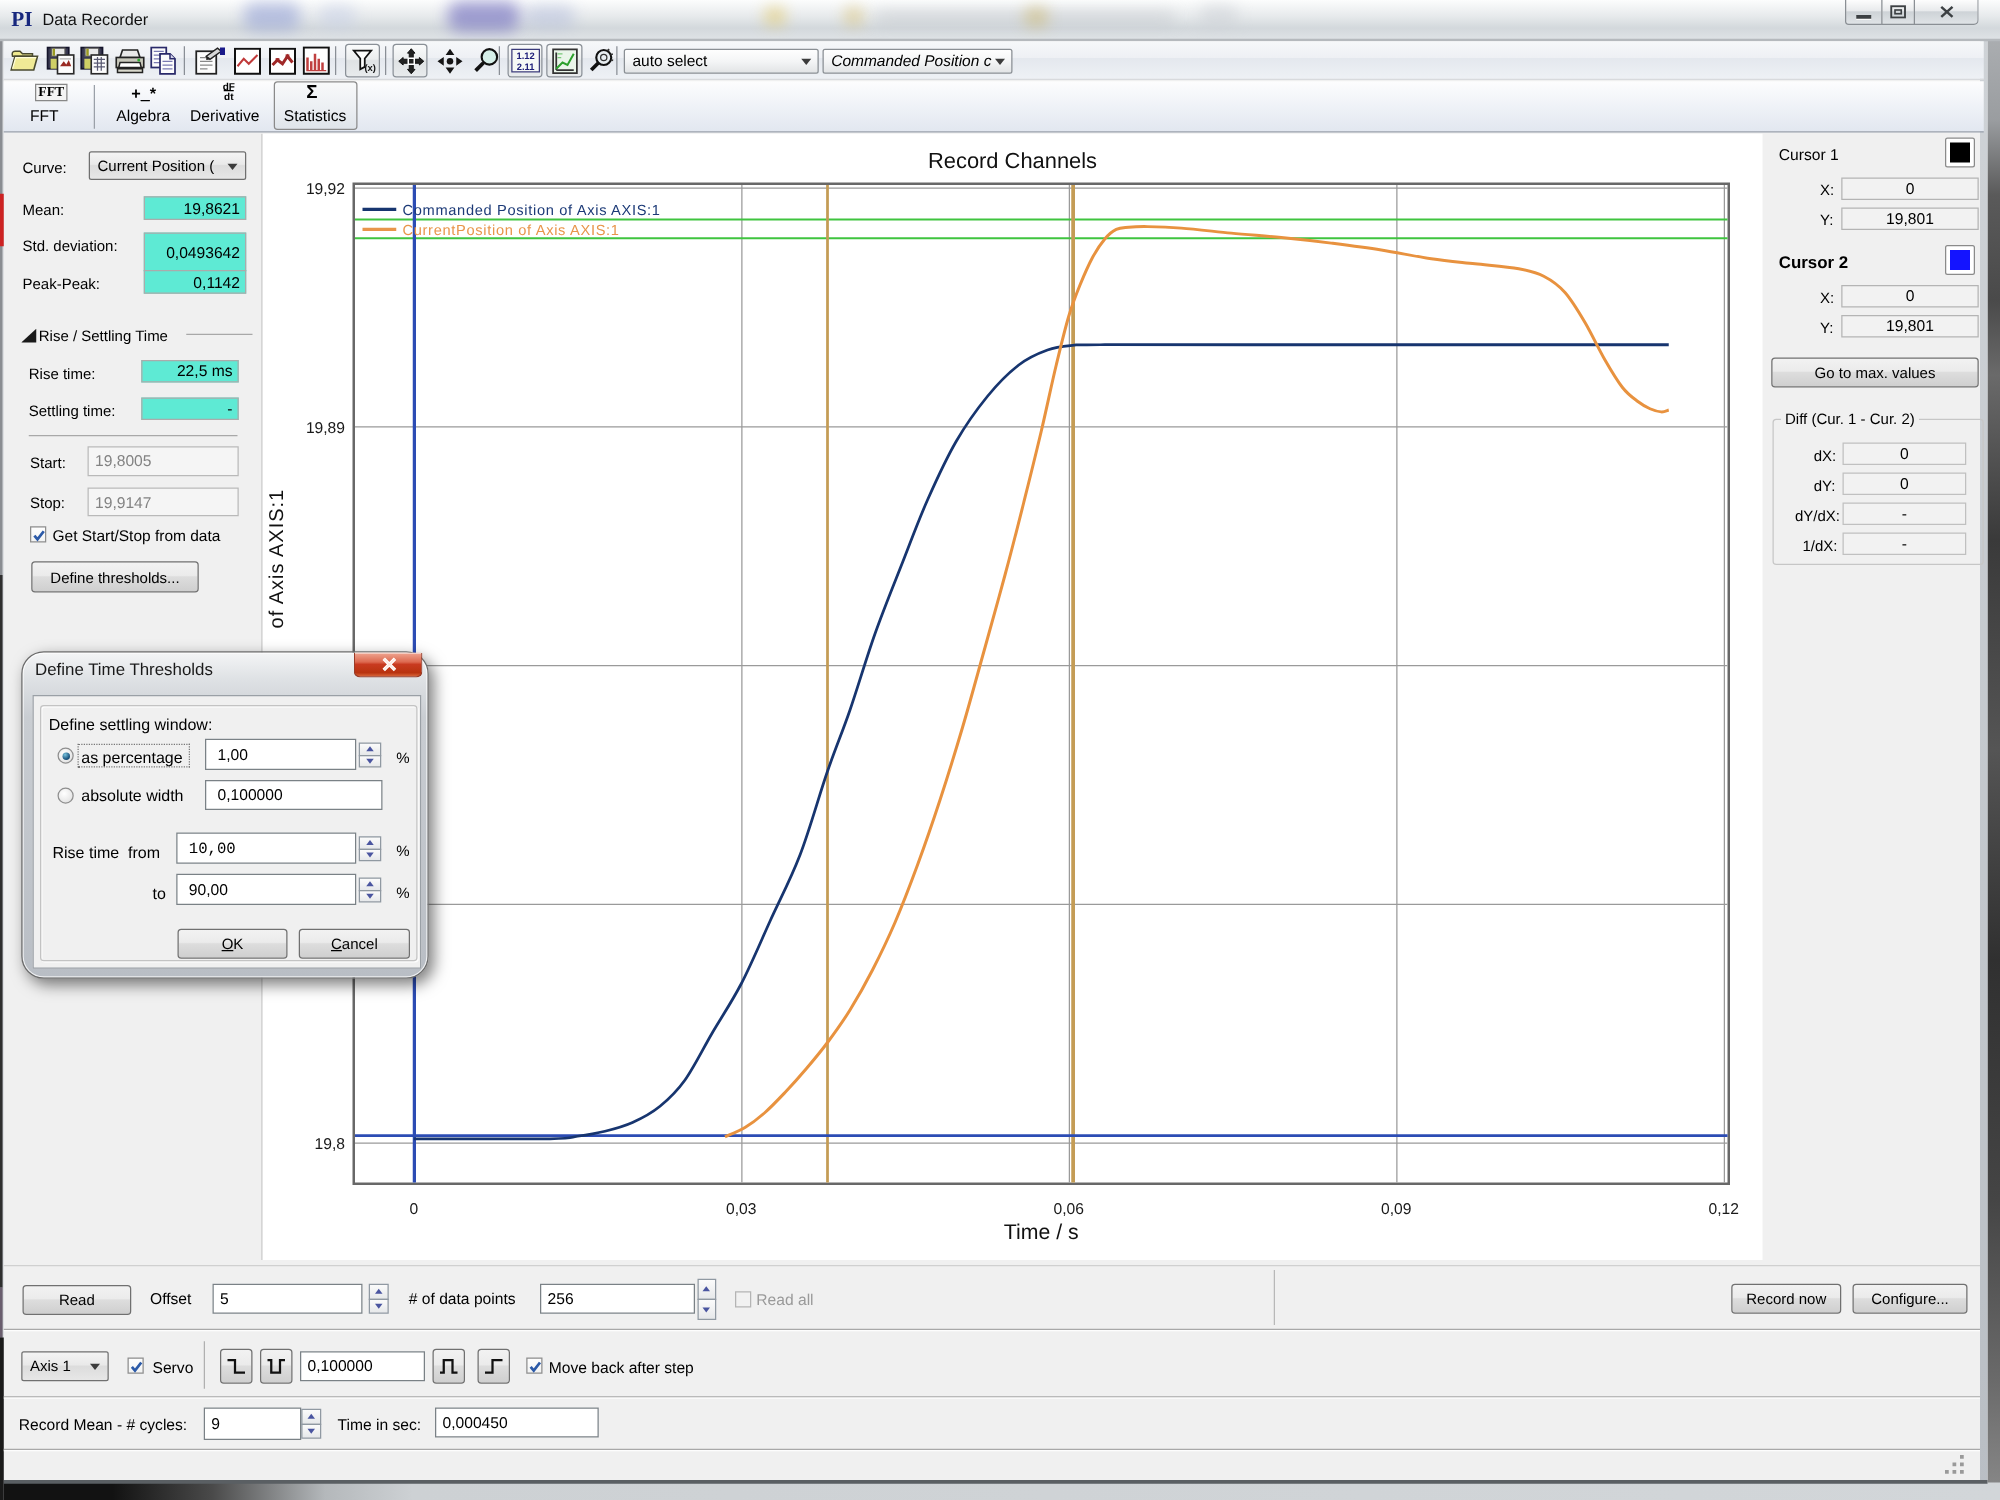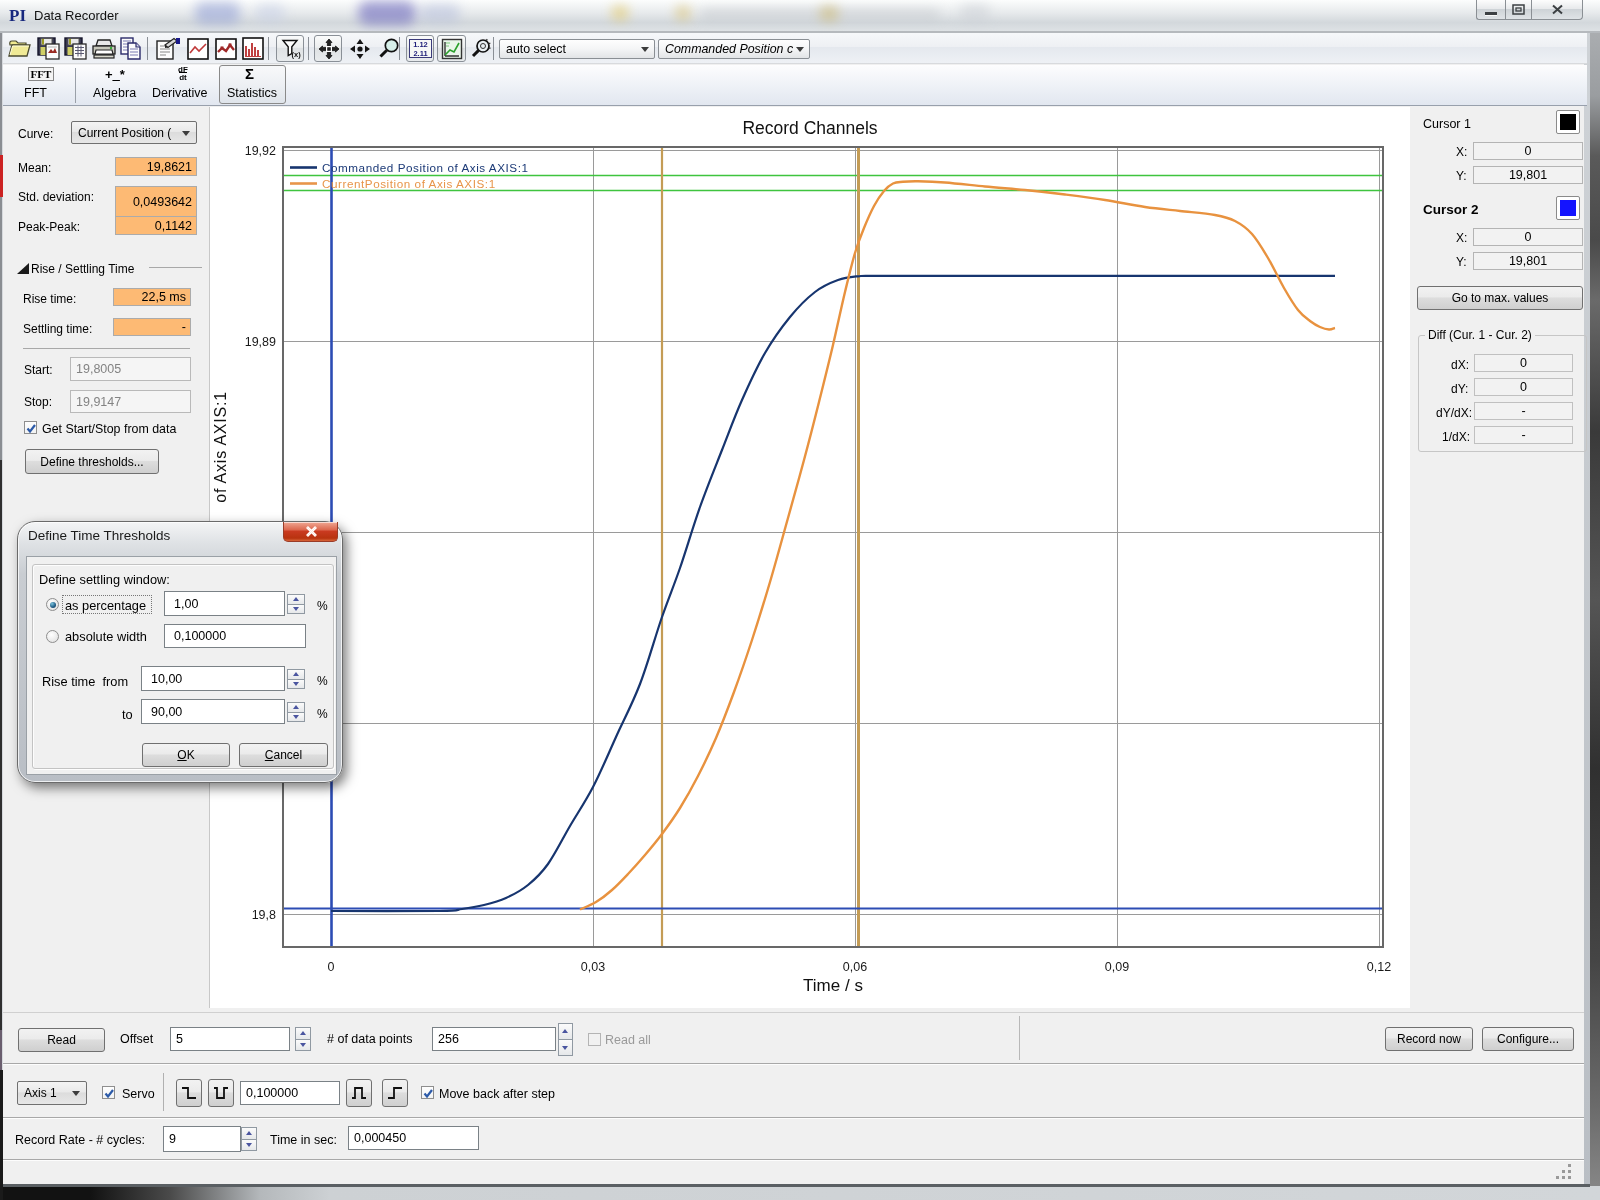--- a/index.html
+++ b/index.html
@@ -16,21 +16,21 @@
 .tbtn{position:absolute;border:1px solid #8a9097;border-radius:3px;background:linear-gradient(180deg,#fafbfb,#eceeef 45%,#dfe2e4 50%,#e8ebed);}
 .combo{position:absolute;background:linear-gradient(180deg,#fefefe,#f4f5f6 50%,#e2e4e6);border:1px solid #8a8f94;border-radius:2px;display:flex;align-items:center;padding-left:6px;font-size:12.4px;}
 .combo .arr{position:absolute;right:5px;top:50%;margin-top:-2px;width:0;height:0;border-left:4px solid transparent;border-right:4px solid transparent;border-top:5px solid #3c3c3c;}
 .combo2{position:absolute;background:linear-gradient(180deg,#f4f4f4,#e9e9e9 45%,#dcdcdc 50%,#e7e7e7);border:1px solid #707070;border-radius:2px;display:flex;align-items:center;padding-left:6px;font-size:12px;}
 .combo2 .arr{position:absolute;right:6px;top:50%;margin-top:-2px;width:0;height:0;border-left:4px solid transparent;border-right:4px solid transparent;border-top:5px solid #3c3c3c;}
 
 #caps{left:1476px;top:0;height:20px;display:flex;}
 .cap{height:20px;border:1px solid #8a8f94;border-top:none;background:linear-gradient(180deg,#fdfdfd,#e8eaec 45%,#ced3d7 50%,#dfe3e6);display:flex;align-items:center;justify-content:center;}
 
 .lbl{position:absolute;font-size:12px;white-space:nowrap;}
-.vbox{position:absolute;background:#fdba74;border:1px solid #ababab;font-size:12.5px;display:flex;align-items:center;}
+.vbox{position:absolute;background:#5eead4;border:1px solid #ababab;font-size:12.5px;display:flex;align-items:center;}
 .vbox.ro{background:#f5f5f5;border-color:#b9b9b9;}
 .vbox .r{width:100%;text-align:right;padding-right:4px;}
 .vbox .c{width:100%;text-align:center;}
 .btn{position:absolute;border:1px solid #707070;border-radius:3px;background:linear-gradient(180deg,#f2f2f2,#ebebeb 45%,#dddddd 50%,#cfcfcf);font-size:12px;display:flex;align-items:center;justify-content:center;}
 .edit{position:absolute;background:#fff;border:1px solid #7a8186;font-size:12.5px;display:flex;align-items:center;padding-left:5px;}
 .chk{position:absolute;width:13px;height:13px;background:linear-gradient(180deg,#fefefe,#f2f3f3);border:1px solid #8e8e8e;}
 .chk svg{position:absolute;left:0px;top:0px;}
 .spin{position:absolute;display:flex;flex-direction:column;}
 .spin div{flex:1;border:1px solid #9099a2;background:linear-gradient(180deg,#fbfbfb,#e6e8ea);position:relative;}
 .spin div+div{margin-top:-1px;}
@@ -425,21 +425,21 @@
     </div>
   <div class="chk" style="left:418px;top:74px;">
       <svg width="13" height="13" viewBox="0 0 13 13">
         <path d="M2.5,6.5 L5,9.5 L10,3" fill="none" stroke="#2c5aa8" stroke-width="2.2"></path>
       </svg>
     </div>
   <div class="lbl" style="left:436px;top:75px;font-size:12.5px;">Move back after step</div>
   <div class="abs" style="left:0;top:105px;width:1581px;height:1px;background:#a8a8a8;"></div>
   <div class="abs" style="left:0;top:106px;width:1581px;height:1px;background:#fdfdfd;"></div>
 
-  <div class="lbl" style="left:12px;top:121px;font-size:12.5px;">Record Rate - # cycles:</div>
+  <div class="lbl" style="left:12px;top:121px;font-size:12.5px;">Record Mean - # cycles:</div>
   <div class="edit" style="left:160px;top:114px;width:78px;height:26px;">9</div>
   <div class="spin" style="left:238px;top:115px;width:16px;height:24px;">
       <div class="up"></div>
       <div class="dn"></div>
     </div>
   <div class="lbl" style="left:267px;top:121px;font-size:12.5px;">Time in sec:</div>
   <div class="edit" style="left:345px;top:114px;width:131px;height:24px;">0,000450</div>
   <div class="abs" style="left:0;top:147px;width:1581px;height:1px;background:#a8a8a8;"></div>
   <div class="abs" style="left:0;top:148px;width:1581px;height:1px;background:#fdfdfd;"></div>
 
@@ -479,21 +479,21 @@
       <div class="up"></div>
       <div class="dn"></div>
     </div>
   <div class="abs lbl" style="left:299px;top:77px;">%</div>
 
   <div class="radio" style="left:28px;top:108px;"></div>
   <div class="abs lbl" style="left:47px;top:107px;font-size:12.8px;">absolute width</div>
   <div class="edit" style="left:146px;top:102px;width:142px;height:24px;padding-left:9px;">0,100000</div>
 
   <div class="abs lbl" style="left:24px;top:152px;font-size:12.8px;">Rise time&nbsp;&nbsp;from</div>
-  <div class="edit" style="left:123px;top:144px;width:144px;height:25px;padding-left:9px;">10,00</div>
+  <div class="edit" style="left:123px;top:144px;width:144px;height:25px;padding-left:9px;font-family:Liberation Mono, monospace;">10,00</div>
   <div class="spin" style="left:269px;top:147px;width:18px;height:20px;">
       <div class="up"></div>
       <div class="dn"></div>
     </div>
   <div class="abs lbl" style="left:299px;top:152px;">%</div>
   <div class="abs lbl" style="left:104px;top:185px;font-size:12.8px;">to</div>
   <div class="edit" style="left:123px;top:177px;width:144px;height:25px;padding-left:9px;">90,00</div>
   <div class="spin" style="left:269px;top:180px;width:18px;height:20px;">
       <div class="up"></div>
       <div class="dn"></div>

